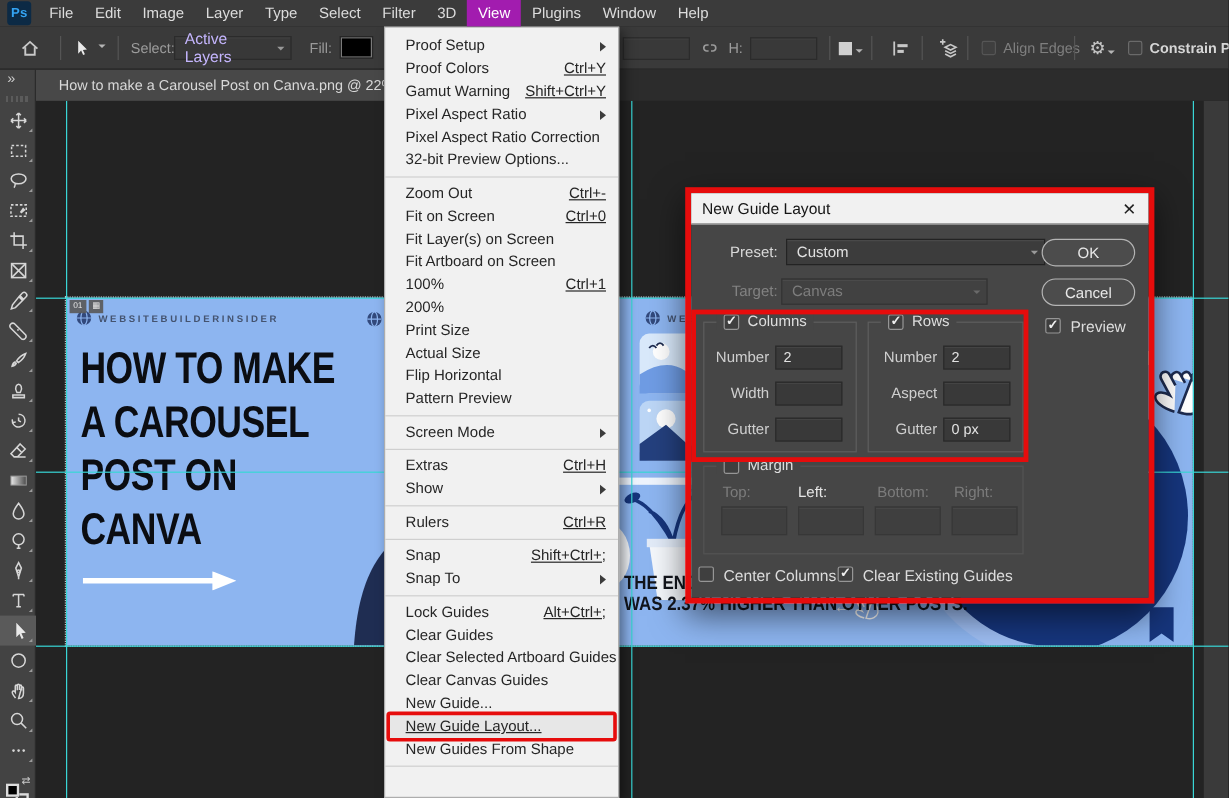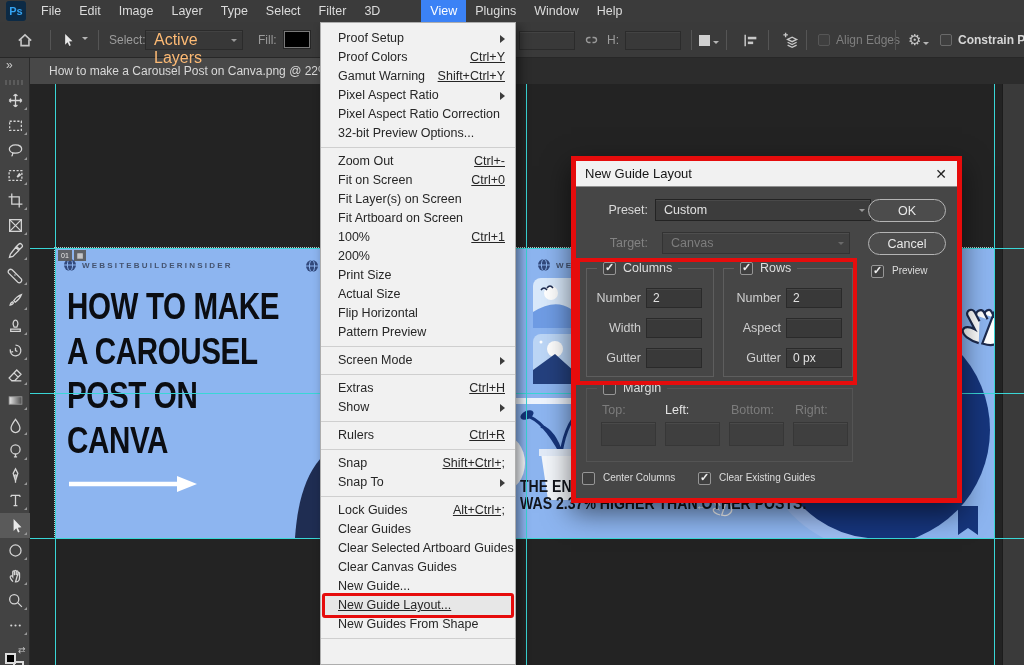--- a/index.html
+++ b/index.html
@@ -6,29 +6,29 @@
   .app{position:relative;width:1024px;height:665px;overflow:hidden;background:#232323;
        font-family:"Liberation Sans",sans-serif;-webkit-font-smoothing:antialiased;}
   .app *{box-sizing:border-box;}
 
   
   .menubar{position:absolute;left:0;top:0;width:1024px;height:22px;background:#3b3b3b;
            display:flex;align-items:center;z-index:60;}
   .ps-badge{width:20px;height:20px;margin:1px 6px 1px 6px;border-radius:3px;background:#0c2a45;
             color:#34a3f2;font-size:11px;font-weight:bold;display:flex;align-items:center;justify-content:center;}
   .mb-item{padding:0 9px;height:22px;line-height:22px;font-size:12.5px;color:#dcdcdc;cursor:default;}
-  .mb-item.active{background:#3b82f6;color:#ffffff;margin-left:32px;}
+  .mb-item.active{background:#a21caf;color:#ffffff;}
 
   
   .options-bar{position:absolute;left:0;top:22px;width:1024px;height:36px;background:#3a3a3a;
                border-bottom:1px solid #272727;z-index:10;}
   .ob{position:absolute;top:0;height:36px;display:flex;align-items:center;color:#9c9c9c;font-size:12px;}
   .ob-sep{position:absolute;top:8px;width:1px;height:20px;background:#555;}
   .ob-dd{height:20px;background:#383838;border:1px solid #2b2b2b;box-shadow:inset 0 1px 0 rgba(255,255,255,.05);
-         color:#fdba74;font-size:16px;display:flex;align-items:flex-start;padding:0 18px 0 8px;position:relative;}
+         color:#c4b5fd;font-size:13px;display:flex;align-items:center;padding:0 18px 0 8px;position:relative;}
   .chev{position:absolute;right:5px;top:8px;border:3.5px solid transparent;border-top-color:#999;}
   .ob-input{height:19px;background:#393939;border:1px solid #2b2b2b;box-shadow:inset 0 1px 0 rgba(255,255,255,.05);}
   .fill-swatch{width:26px;height:17px;background:#000;border:1px solid #7a7a7a;outline:1px solid #262626;}
   .ob-cb{width:12px;height:12px;border:1px solid #6a6a6a;border-radius:2px;background:#3f3f3f;margin-right:6px;}
   .ob-cb.dis{border-color:#565656;}
   .gear{font-size:15px;color:#c6c6c6;}
 
   
   .tab-bar{position:absolute;left:30px;top:58px;width:994px;height:26px;background:#2c2c2c;z-index:5;}
   .doc-tab{position:absolute;left:0;top:0;width:306px;height:26px;background:#484848;border-right:1px solid #222;
@@ -97,21 +97,21 @@
   .dd{position:absolute;height:22px;background:#3c3c3c;border:1px solid #232323;
       box-shadow:inset 0 1px 0 rgba(255,255,255,.07);color:#e0e0e0;font-size:12.5px;
       display:flex;align-items:center;padding:0 20px 0 8px;}
   .dd.dis{background:#414141;border-color:#333;color:#7d7d7d;}
   .dd .chev{top:9px;}
   .dd.dis .chev{border-top-color:#6a6a6a;}
   .btn{position:absolute;width:78px;height:23px;border:1px solid #b4b4b4;border-radius:12px;background:#4c4c4c;
        color:#e8e8e8;font-size:12.5px;display:flex;align-items:center;justify-content:center;cursor:default;}
   .cb{position:absolute;width:13px;height:13px;border:1px solid #969696;border-radius:2px;background:#3f3f3f;}
   .cb.checked::after{content:"✓";position:absolute;left:1px;top:-2px;color:#efefef;font-size:11px;font-weight:bold;}
-  .cblbl{position:absolute;font-size:10px;color:#dcdcdc;}
+  .cblbl{position:absolute;font-size:13px;color:#dcdcdc;}
   .group{position:absolute;border:1px solid #5e5e5e;}
   .group.dis{border-color:#545454;}
   .legend{position:absolute;top:-8px;left:10px;background:#464646;padding:0 6px;display:flex;align-items:center;gap:7px;
           font-size:12.5px;color:#dedede;}
   .legend .cb{position:relative;flex:0 0 auto;}
   .frow-lbl{position:absolute;font-size:12.5px;color:#cfcfcf;text-align:right;width:46px;}
   .fld{position:absolute;width:56px;height:20px;background:#393939;border:1px solid #2a2a2a;
        box-shadow:inset 0 1px 0 rgba(255,255,255,.06);color:#e2e2e2;font-size:12px;padding:0 6px;
        font-family:"Liberation Sans",sans-serif;}
   .fld.dis{background:#3f3f3f;border-color:#373737;}
@@ -558,21 +558,21 @@
       <div class="dlg-close">✕</div>
 
       <div class="dlbl" style="left:4px;top:42px;width:68px;">Preset:</div>
       <div class="dd" style="left:79px;top:38px;width:216px;">
         <span>Custom</span>
         <span class="chev"></span>
       </div>
       <div class="btn" style="left:292px;top:38px;">OK</div>
 
       <div class="dlbl dis" style="left:4px;top:75px;width:68px;">Target:</div>
-      <div class="dd dis" style="left:86px;top:71px;width:188px;">
+      <div class="dd dis" style="left:75px;top:71px;width:172px;">
         <span>Canvas</span>
         <span class="chev"></span>
       </div>
       <div class="btn" style="left:292px;top:71px;">Cancel</div>
 
       <span class="cb checked" style="left:295px;top:104px;"></span>
       <span class="cblbl" style="left:316px;top:104px;">Preview</span>
 
       <div class="group" style="left:10px;top:107px;width:128px;height:109px;">
         <div class="legend">

